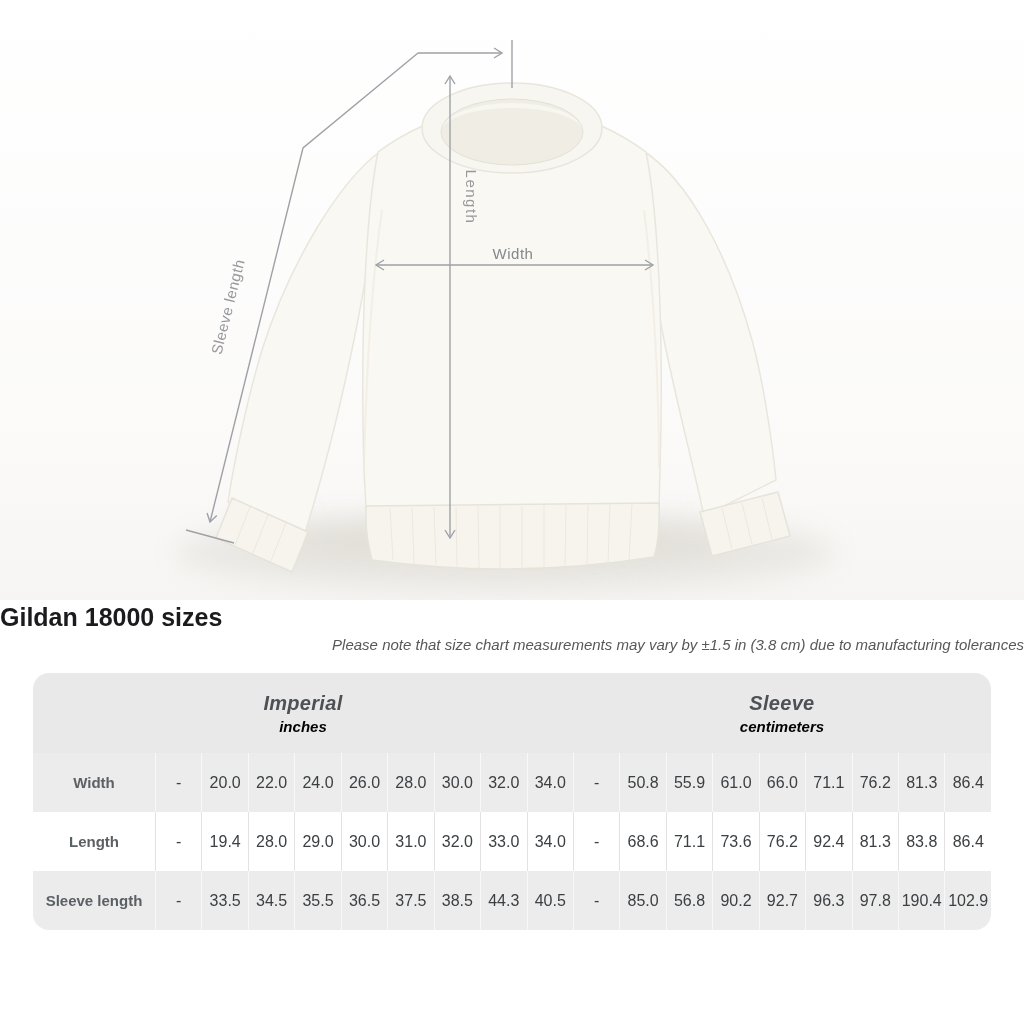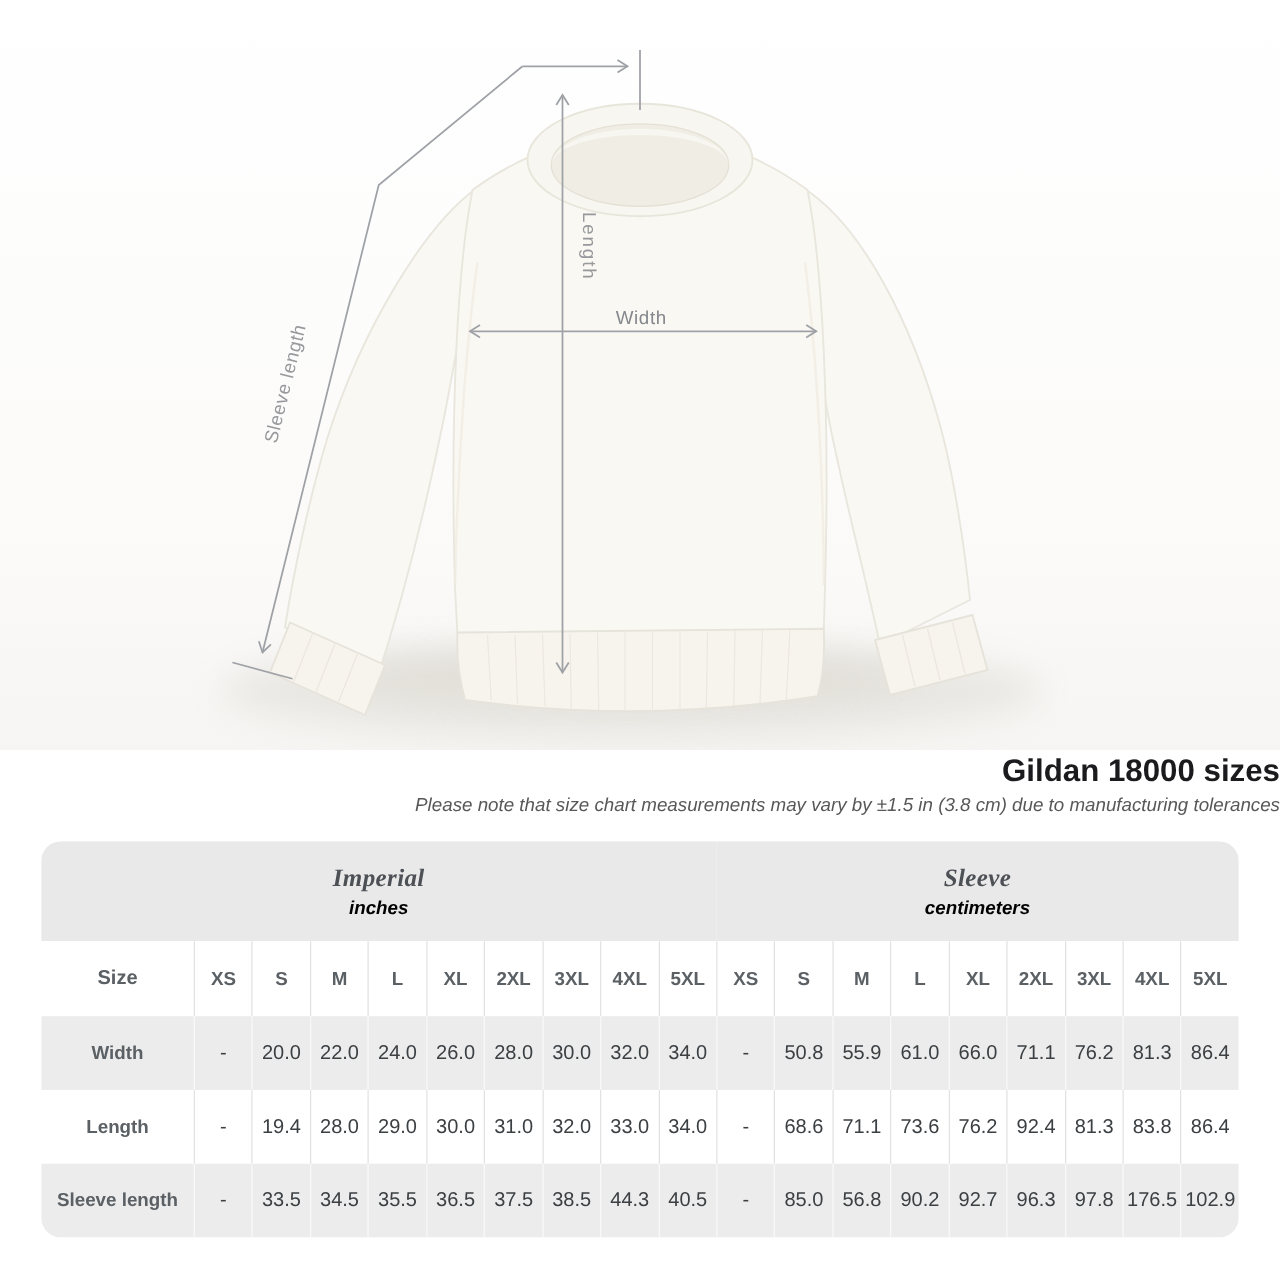--- a/index.html
+++ b/index.html
@@ -4,37 +4,37 @@
 <style>
   html,body{margin:0;padding:0;}
   body{
     width:1024px;height:1024px;background:#ffffff;
     font-family:"Liberation Sans", sans-serif;
     color:#3a3e42;overflow:hidden;
   }
   .figure{position:relative;width:1024px;height:600px;}
   .figure svg{position:absolute;left:0;top:0;}
   .page-title{
-    margin:2px 0 0;text-align:right;
+    margin:2px 0 0;text-align:left;
     font-size:25px;line-height:30px;font-weight:bold;color:#1b1b1d;
   }
   .subtitle{
     margin:3px 0 0;text-align:right;font-style:italic;
     font-size:15px;line-height:20px;color:#585858;
   }
   .table-card{
     margin:18px 33px 0;border-radius:16px;overflow:hidden;background:#ffffff;
   }
   table.size-table{
     width:100%;border-collapse:separate;border-spacing:0;table-layout:fixed;
   }
   tr.band th{
     background:#e9e9e9;height:80px;vertical-align:middle;text-align:center;padding:0;
   }
-  .unit-name{font-style:italic;font-weight:bold;font-size:20px;color:#4d5156;letter-spacing:.3px;font-family:Liberation Serif, serif;}
+  .unit-name{font-style:italic;font-weight:bold;font-size:20px;color:#4d5156;letter-spacing:.3px;}
   .unit-sub{font-style:italic;font-size:15px;color:#000000;margin-top:3px;}
   th,td{padding:0;text-align:center;vertical-align:middle;}
   tr.white th, tr.white td{background:#ffffff;border-left:1px solid #e2e2e2;}
   tr.gray  th, tr.gray  td{background:#ececec;border-left:1px solid #f8f8f8;}
   tr.white th:first-child, tr.gray th:first-child{border-left:none;}
   tr.sizes th{height:60px;font-size:15px;font-weight:bold;color:#5b6065;}
   tr.sizes th:first-child{font-size:16px;}
   tbody tr th{height:59px;font-size:15px;font-weight:bold;color:#5b6065;}
   tbody tr td{height:59px;font-size:16px;font-weight:normal;color:#3c4043;}
 </style>
@@ -127,41 +127,20 @@
       <tr class="band">
         <th colspan="10">
           <div class="unit-name">Imperial</div>
           <div class="unit-sub">inches</div>
         </th>
         <th colspan="9">
           <div class="unit-name">Sleeve</div>
           <div class="unit-sub">centimeters</div>
         </th>
       </tr>
-      <tr class="white sizes">
-        <th>Size</th>
-      <th>XS</th>
-          <th>S</th>
-          <th>M</th>
-          <th>L</th>
-          <th>XL</th>
-          <th>2XL</th>
-          <th>3XL</th>
-          <th>4XL</th>
-          <th>5XL</th>
-          <th>XS</th>
-          <th>S</th>
-          <th>M</th>
-          <th>L</th>
-          <th>XL</th>
-          <th>2XL</th>
-          <th>3XL</th>
-          <th>4XL</th>
-          <th>5XL</th>
-        </tr>
     </thead>
     <tbody>
         <tr class="gray">
           <th>Width</th>
           <td>-</td>
           <td>20.0</td>
           <td>22.0</td>
           <td>24.0</td>
           <td>26.0</td>
           <td>28.0</td>
@@ -210,18 +189,18 @@
           <td>38.5</td>
           <td>44.3</td>
           <td>40.5</td>
           <td>-</td>
           <td>85.0</td>
           <td>56.8</td>
           <td>90.2</td>
           <td>92.7</td>
           <td>96.3</td>
           <td>97.8</td>
-          <td>176.5</td>
+          <td>190.4</td>
           <td>102.9</td>
         </tr>
       </tbody>
   </table>
 </div>
 
 </body></html>

